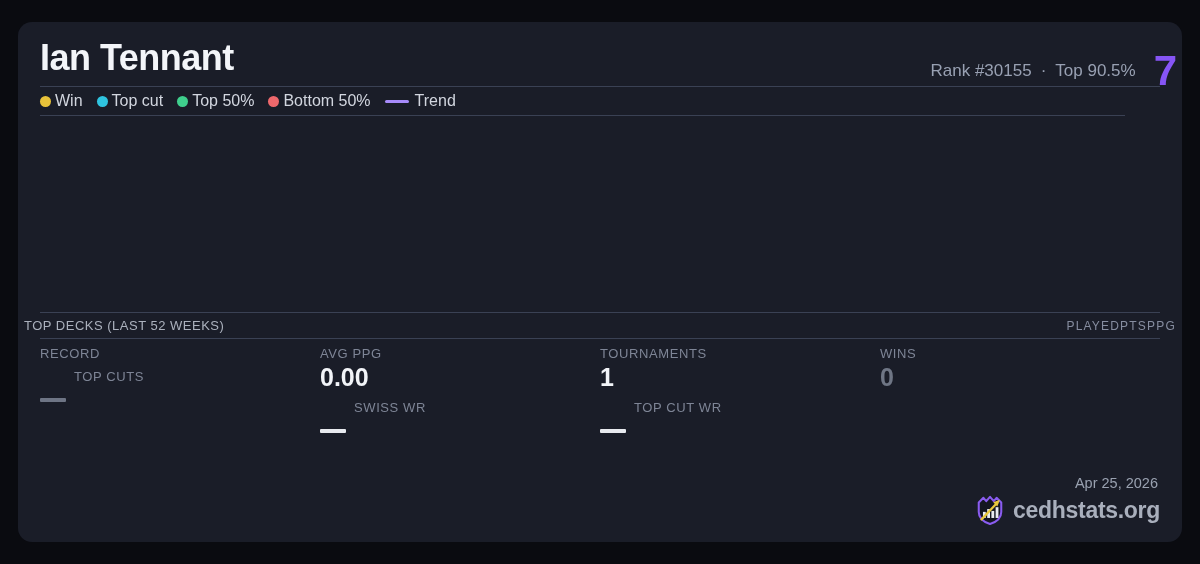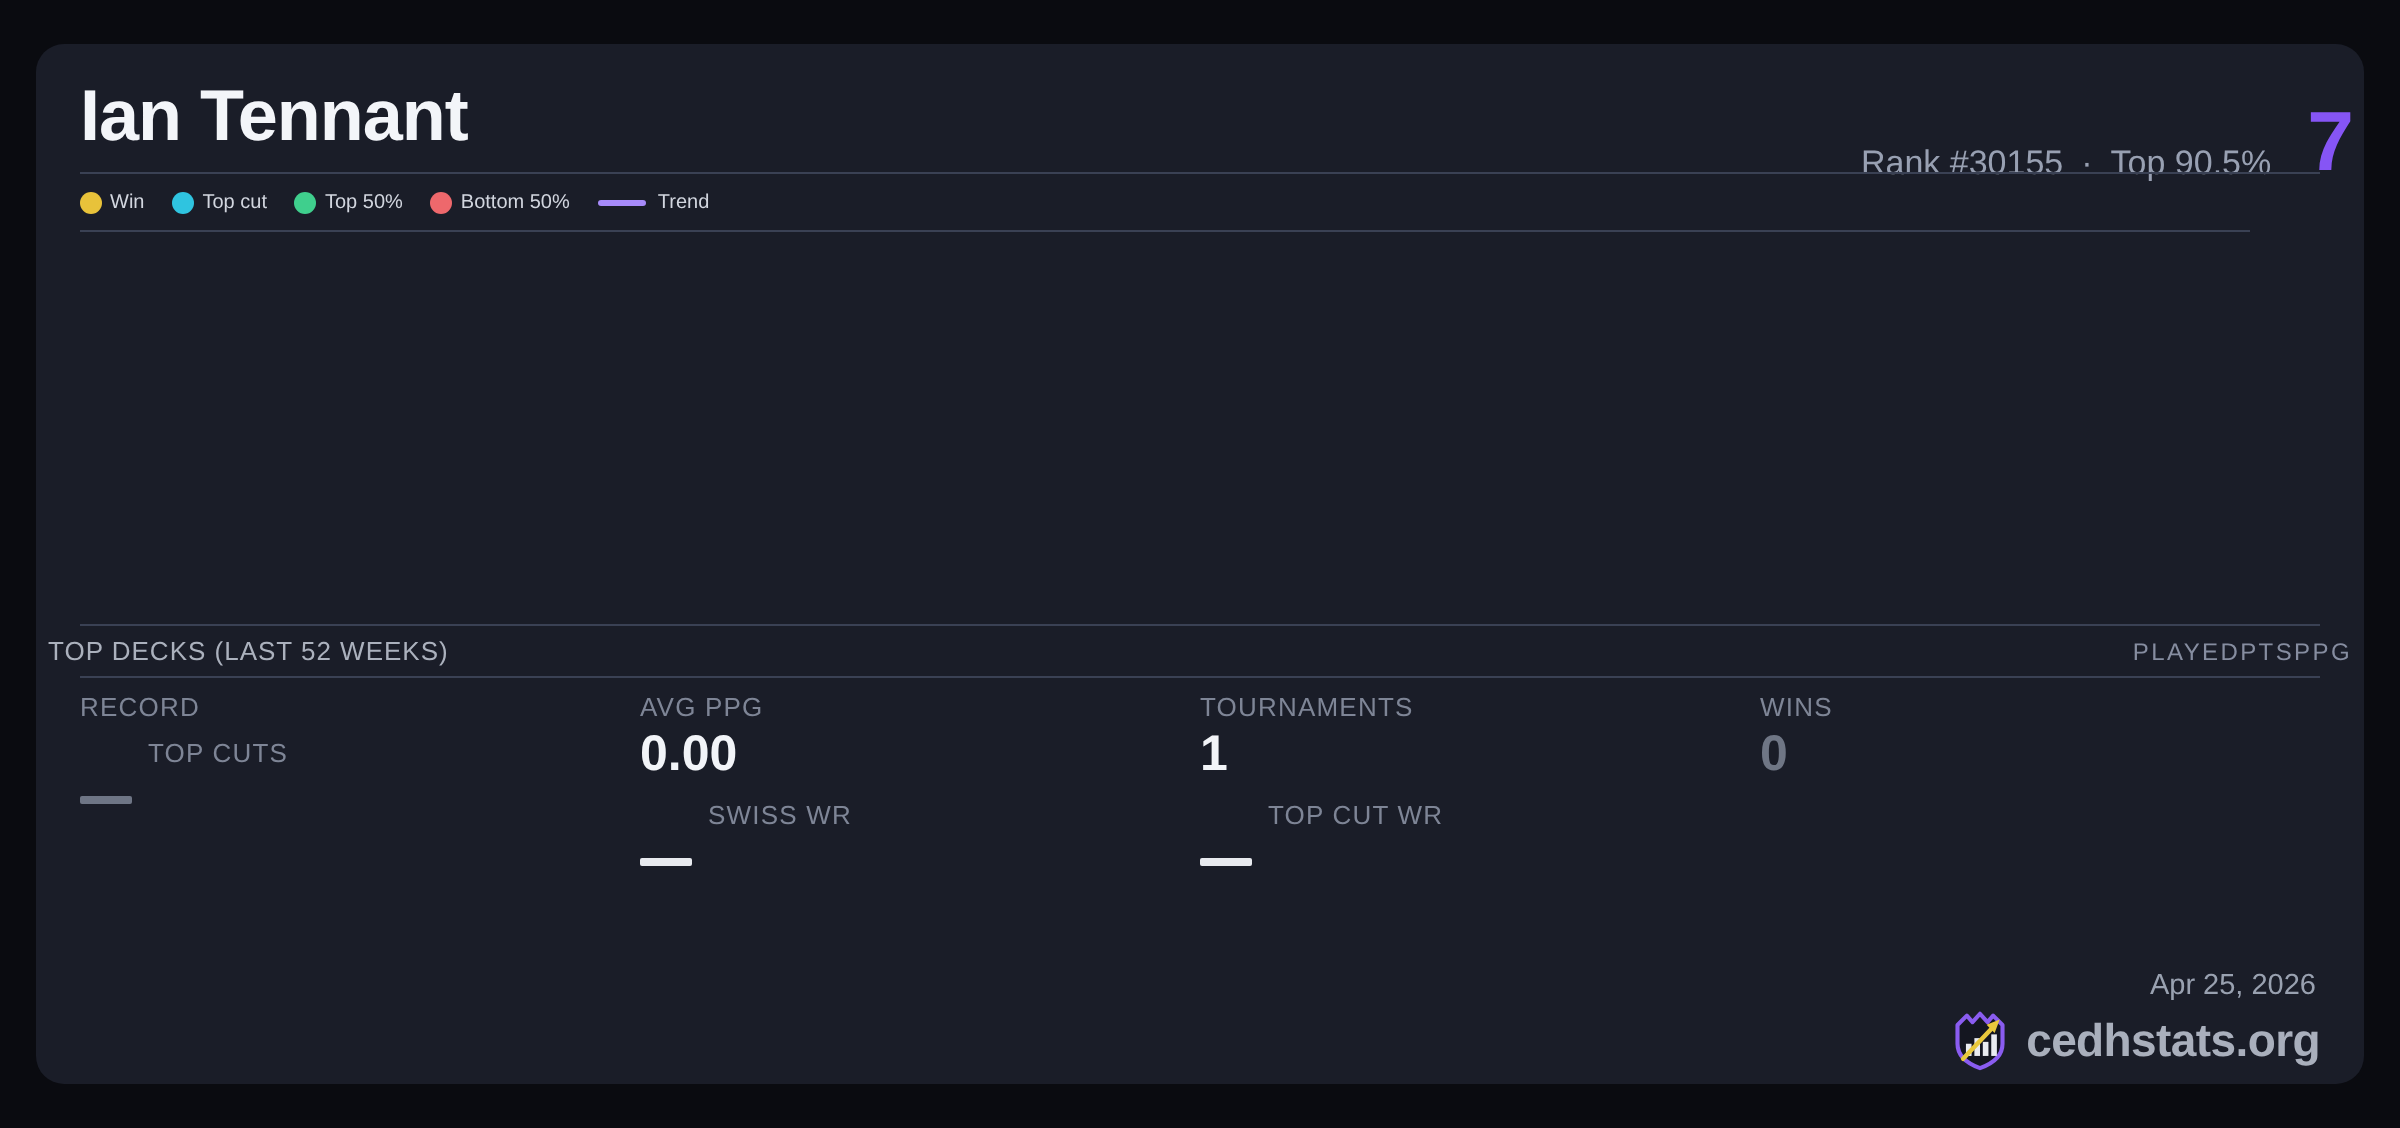--- a/index.html
+++ b/index.html
@@ -26,33 +26,33 @@
   
   .card-header {
     display: flex; align-items: center;
     padding: 13px 5px 6px 22px;
     height: 64px; flex: none;
   }
   .player-name {
     font-size: 36px; font-weight: 700; color: #f3f5f9;
     letter-spacing: -0.5px;
   }
-  .header-right { margin-left: auto; display: flex; align-items: flex-end; margin-top: 26px; }
+  .header-right { margin-left: auto; display: flex; align-items: center; margin-top: 26px; }
   .rank-line { display: flex; align-items: center; gap: 9px; font-size: 17px; color: #98a0b2; font-weight: 500; }
   .score { font-size: 42px; font-weight: 700; margin-left: 18px; line-height: 1; }
 
   
   .perf-row {
     height: 28px; flex: none;
     display: flex; align-items: center; justify-content: space-between;
     padding: 0 22px;
   }
   .section-label { font-size: 13px; color: #8c93a6; letter-spacing: 0.5px; }
   .legend { display: flex; align-items: center; gap: 14px; }
-  .legend-item { display: flex; align-items: center; gap: 4px; font-size: 10px; color: #d2d6df; }
+  .legend-item { display: flex; align-items: center; gap: 4px; font-size: 16px; color: #d2d6df; }
   .legend-dot { width: 11px; height: 11px; border-radius: 50%; flex: none; }
   .legend-line { width: 24px; height: 3px; border-radius: 2px; flex: none; margin-right: 2px; }
 
   .chart-area { flex: 1; }
 
   
   .decks-row {
     height: 25px; flex: none;
     display: flex; align-items: center; justify-content: space-between;
     padding: 0 6px;
@@ -72,21 +72,21 @@
   }
   .stat-label { font-size: 13px; color: #7e8596; letter-spacing: 0.6px; margin-bottom: 3px; }
   .stat-label.second { margin-top: 8px; margin-left: 34px; }
   .stat-value { font-size: 25px; font-weight: 700; color: #f2f4f8; line-height: 1.1; }
   .stat-value.muted { color: #6f7685; }
   .record-sep { color: #565d6e; }
   .record-draws { color: #8d95a6; }
   .dash { width: 26px; height: 4px; border-radius: 1px; margin-top: 14px; }
 
   
-  .branding { position: absolute; right: 22px; bottom: 6px; text-align: right; }
+  .branding { position: absolute; right: 22px; bottom: 16px; text-align: right; }
   .card-date { font-size: 14.5px; color: #99a1b0; font-weight: 500; margin-bottom: 3px; padding-right: 2px; }
   .brand-row { display: flex; align-items: center; gap: 8px; justify-content: flex-end; cursor: pointer; }
   .brand-name { font-size: 23px; font-weight: 700; color: #a9afbc; letter-spacing: -0.3px; }
   .logo-svg { display: block; }
 </style>
 </head>
 <body>
 
 <div class="card">
 

